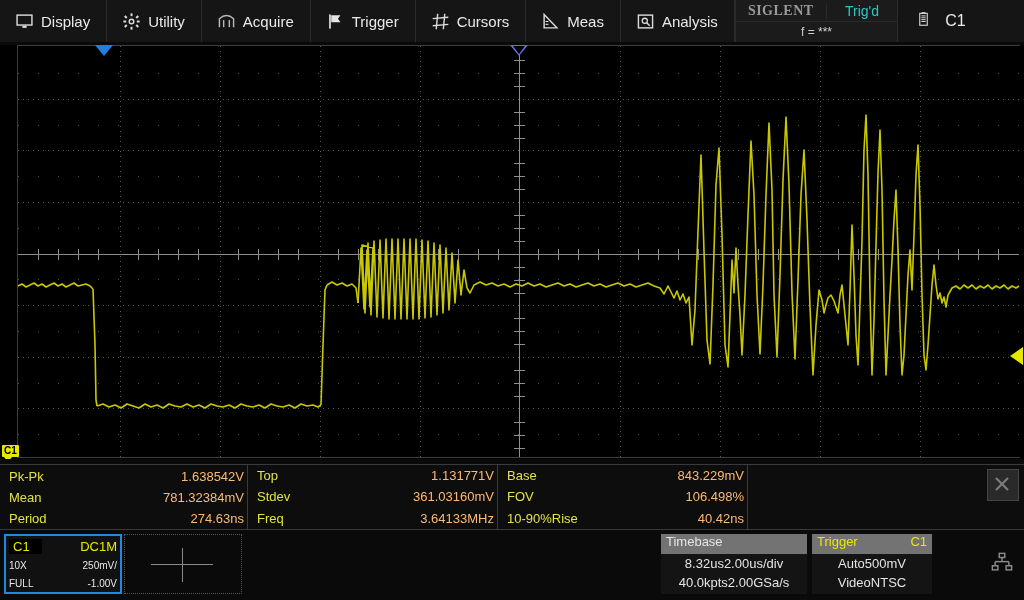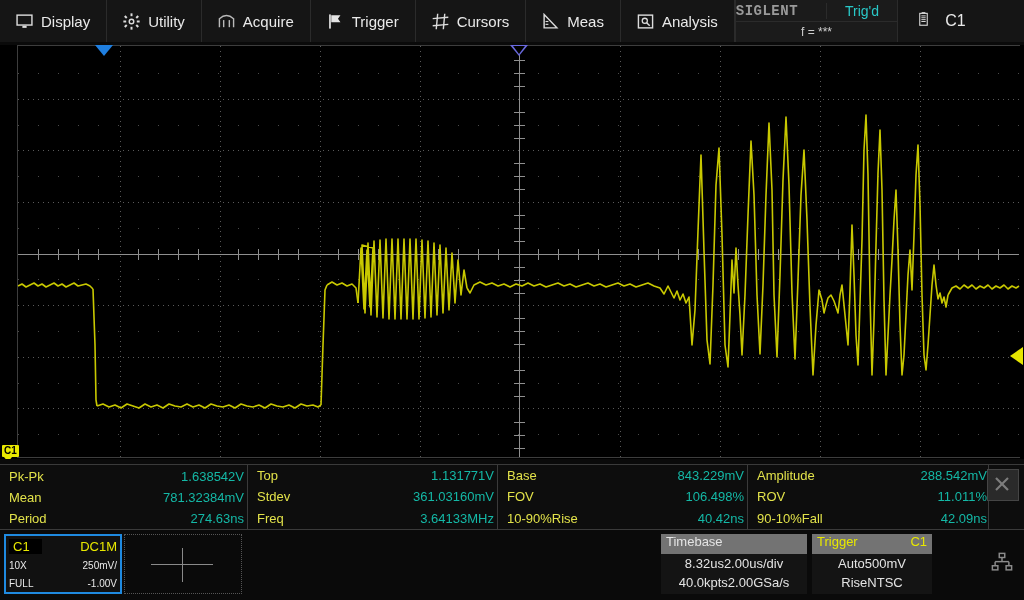--- a/index.html
+++ b/index.html
@@ -14,23 +14,23 @@
              color:#e9e9e9;font-size:15px;height:42px;
              border-right:1px solid #2b2b2b;background:#151515;}
   .menu-item .ic{width:17px;height:17px;display:inline-block;flex:0 0 auto;}
   .menu-item .ic svg{display:block;}
   .menubar-spacer{flex:1 1 auto;background:#151515;}
 
   .statbox{width:180px;height:42px;background:#1b1b1b;
            border-left:1px solid #2b2b2b;border-right:1px solid #2b2b2b;
            display:flex;flex-direction:column;}
   .statbox .row1{height:22px;display:flex;align-items:center;}
-  .statbox .brand{flex:0 0 90px;color:#9a9a9a;
+  .statbox .brand{flex:0 0 90px;text-align:center;color:#9a9a9a;
                   font-size:14px;font-weight:bold;letter-spacing:0.5px;
-                  font-family:Liberation Mono, monospace;}
+                  font-family:Liberation Serif, serif;}
   .statbox .trigstate{flex:1;text-align:center;color:#29c8c8;font-size:14px;
                       border-left:1px solid #2b2b2b;}
   .statbox .row2{height:20px;display:flex;align-items:center;
                  justify-content:center;color:#cfcfcf;font-size:12px;
                  border-top:1px solid #2b2b2b;}
 
   .chanbox{width:120px;height:42px;background:#151515;display:flex;
            align-items:center;gap:14px;padding-left:18px;}
   .chanbox .lbl{color:#e9e9e9;font-size:16px;}
 
@@ -62,21 +62,21 @@
 
   
   .meastable{position:absolute;left:0;top:464px;width:1024px;height:64px;
              background:#0d0d0d;border-top:1px solid #3a3a3a;
              border-bottom:1px solid #3a3a3a;display:flex;}
   .meascol{display:flex;flex-direction:column;justify-content:space-around;
            border-right:1px solid #3a3a3a;}
   .meascol:last-of-type{border-right:none;}
   .mrow{display:flex;align-items:center;height:21px;}
   .mname{color:#e2e24a;font-size:13px;padding-left:9px;}
-  .mval{color:#14b8a6;font-size:13px;text-align:right;}
+  .mval{color:#fdba74;font-size:13px;text-align:right;}
   .close-btn{position:absolute;right:5px;top:4px;width:30px;height:30px;
              background:#2a2a2a;border:1px solid #454545;}
   .close-btn svg{display:block;}
 
   
   .botbar{position:absolute;left:0;top:530px;width:1024px;height:70px;
           background:#0a0a0a;}
   .chan-card{position:absolute;left:4px;top:4px;width:118px;height:60px;
              border:2px solid #1f8ae0;background:#111;box-sizing:border-box;}
   .chan-card .r{display:flex;justify-content:space-between;align-items:center;
@@ -440,34 +440,20 @@
       <div class="mrow">
         <span class="mname" style="width:132px;">FOV</span>
         <span class="mval" style="width:105px;">106.498%</span>
       </div>
       <div class="mrow">
         <span class="mname" style="width:132px;">10-90%Rise</span>
         <span class="mval" style="width:105px;">40.42ns</span>
       </div>
     </div>
 
-    <div class="meascol" style="width:240px;">
-      <div class="mrow">
-        <span class="mname" style="width:132px;">Amplitude</span>
-        <span class="mval" style="width:98px;">288.542mV</span>
-      </div>
-      <div class="mrow">
-        <span class="mname" style="width:132px;">ROV</span>
-        <span class="mval" style="width:98px;">11.011%</span>
-      </div>
-      <div class="mrow">
-        <span class="mname" style="width:132px;">90-10%Fall</span>
-        <span class="mval" style="width:98px;">42.09ns</span>
-      </div>
-    </div>
 
     <div class="close-btn">
       <svg viewBox="0 0 28 28" width="28" height="28">
         <line x1="8" y1="8" x2="20" y2="20" stroke="#7d7d7d" stroke-width="2.2"></line>
         <line x1="20" y1="8" x2="8" y2="20" stroke="#7d7d7d" stroke-width="2.2"></line>
       </svg>
     </div>
   </div>
 
   <div class="botbar">
@@ -509,21 +495,21 @@
     <div class="trig-card">
       <div class="card-hdr">
         <span class="t ttl-yellow">Trigger</span>
         <span class="t ttl-yellow">C1</span>
       </div>
       <div class="card-row">
         <span>Auto</span>
         <span>500mV</span>
       </div>
       <div class="card-row">
-        <span>Rise</span>
+        <span>Video</span>
         <span>NTSC</span>
       </div>
     </div>
 
     <div class="net-icon">
       <svg viewBox="0 0 24 24" width="24" height="22" stroke="#8b8b8b" stroke-width="1.6" fill="none">
         <rect x="9" y="1.5" width="6" height="4.5"></rect>
         <rect x="1.5" y="15" width="6" height="4.5"></rect>
         <rect x="16.5" y="15" width="6" height="4.5"></rect>
         <line x1="12" y1="6" x2="12" y2="10.5"></line>

